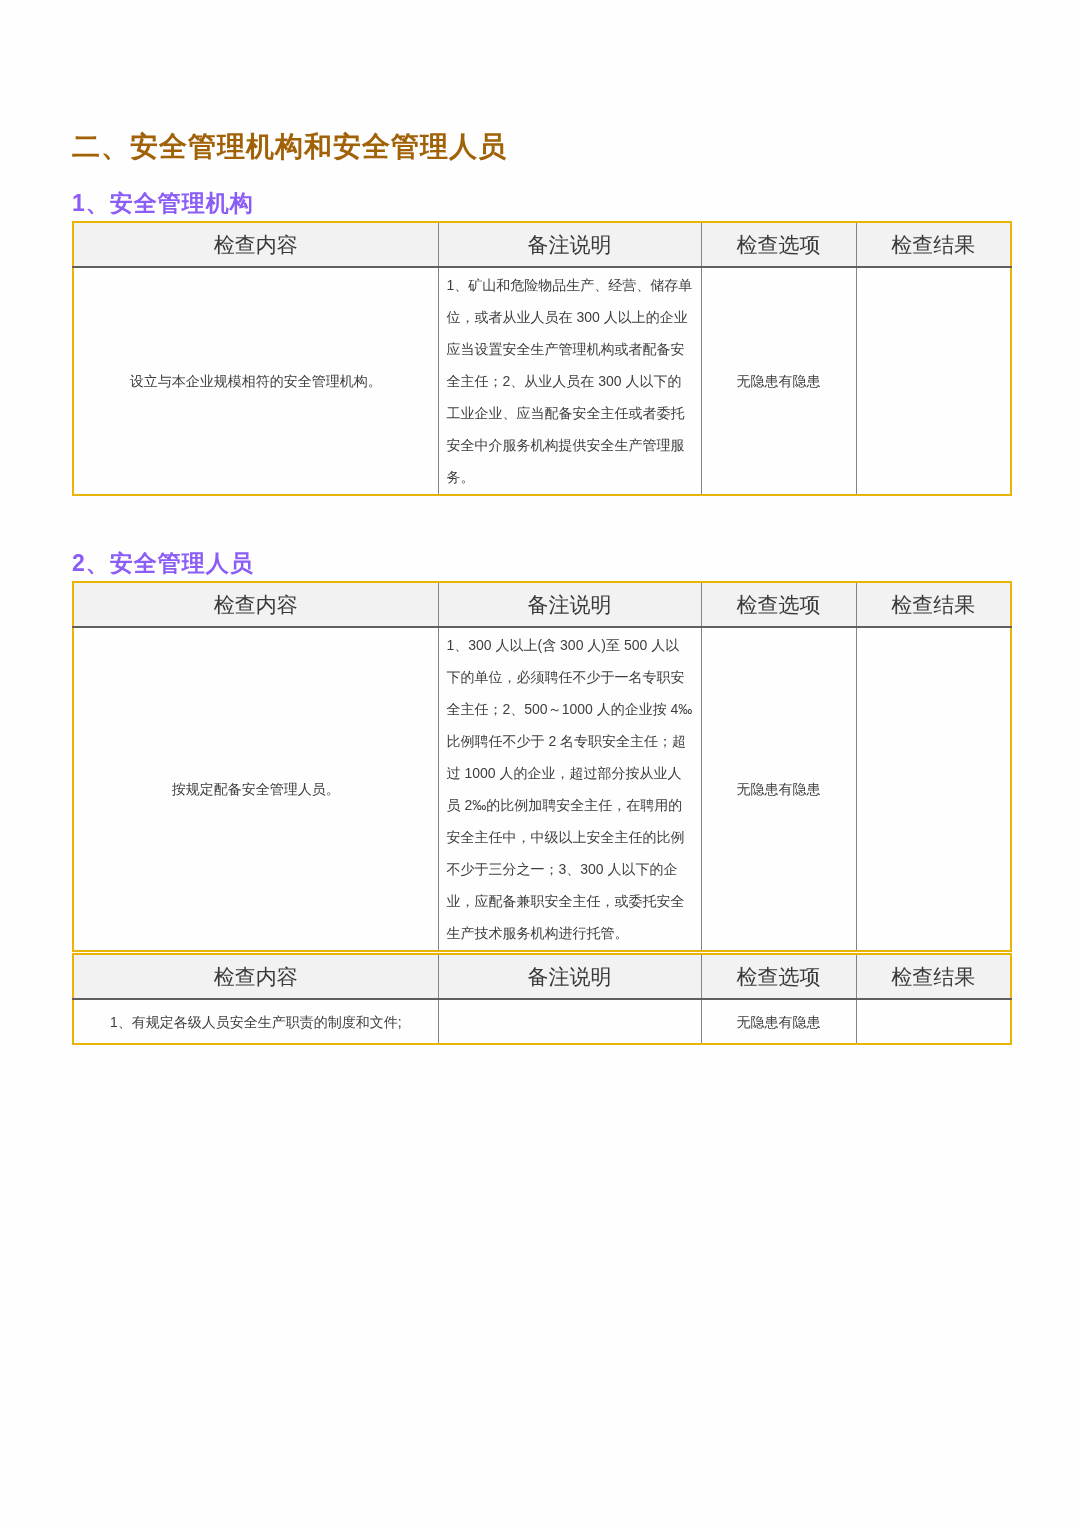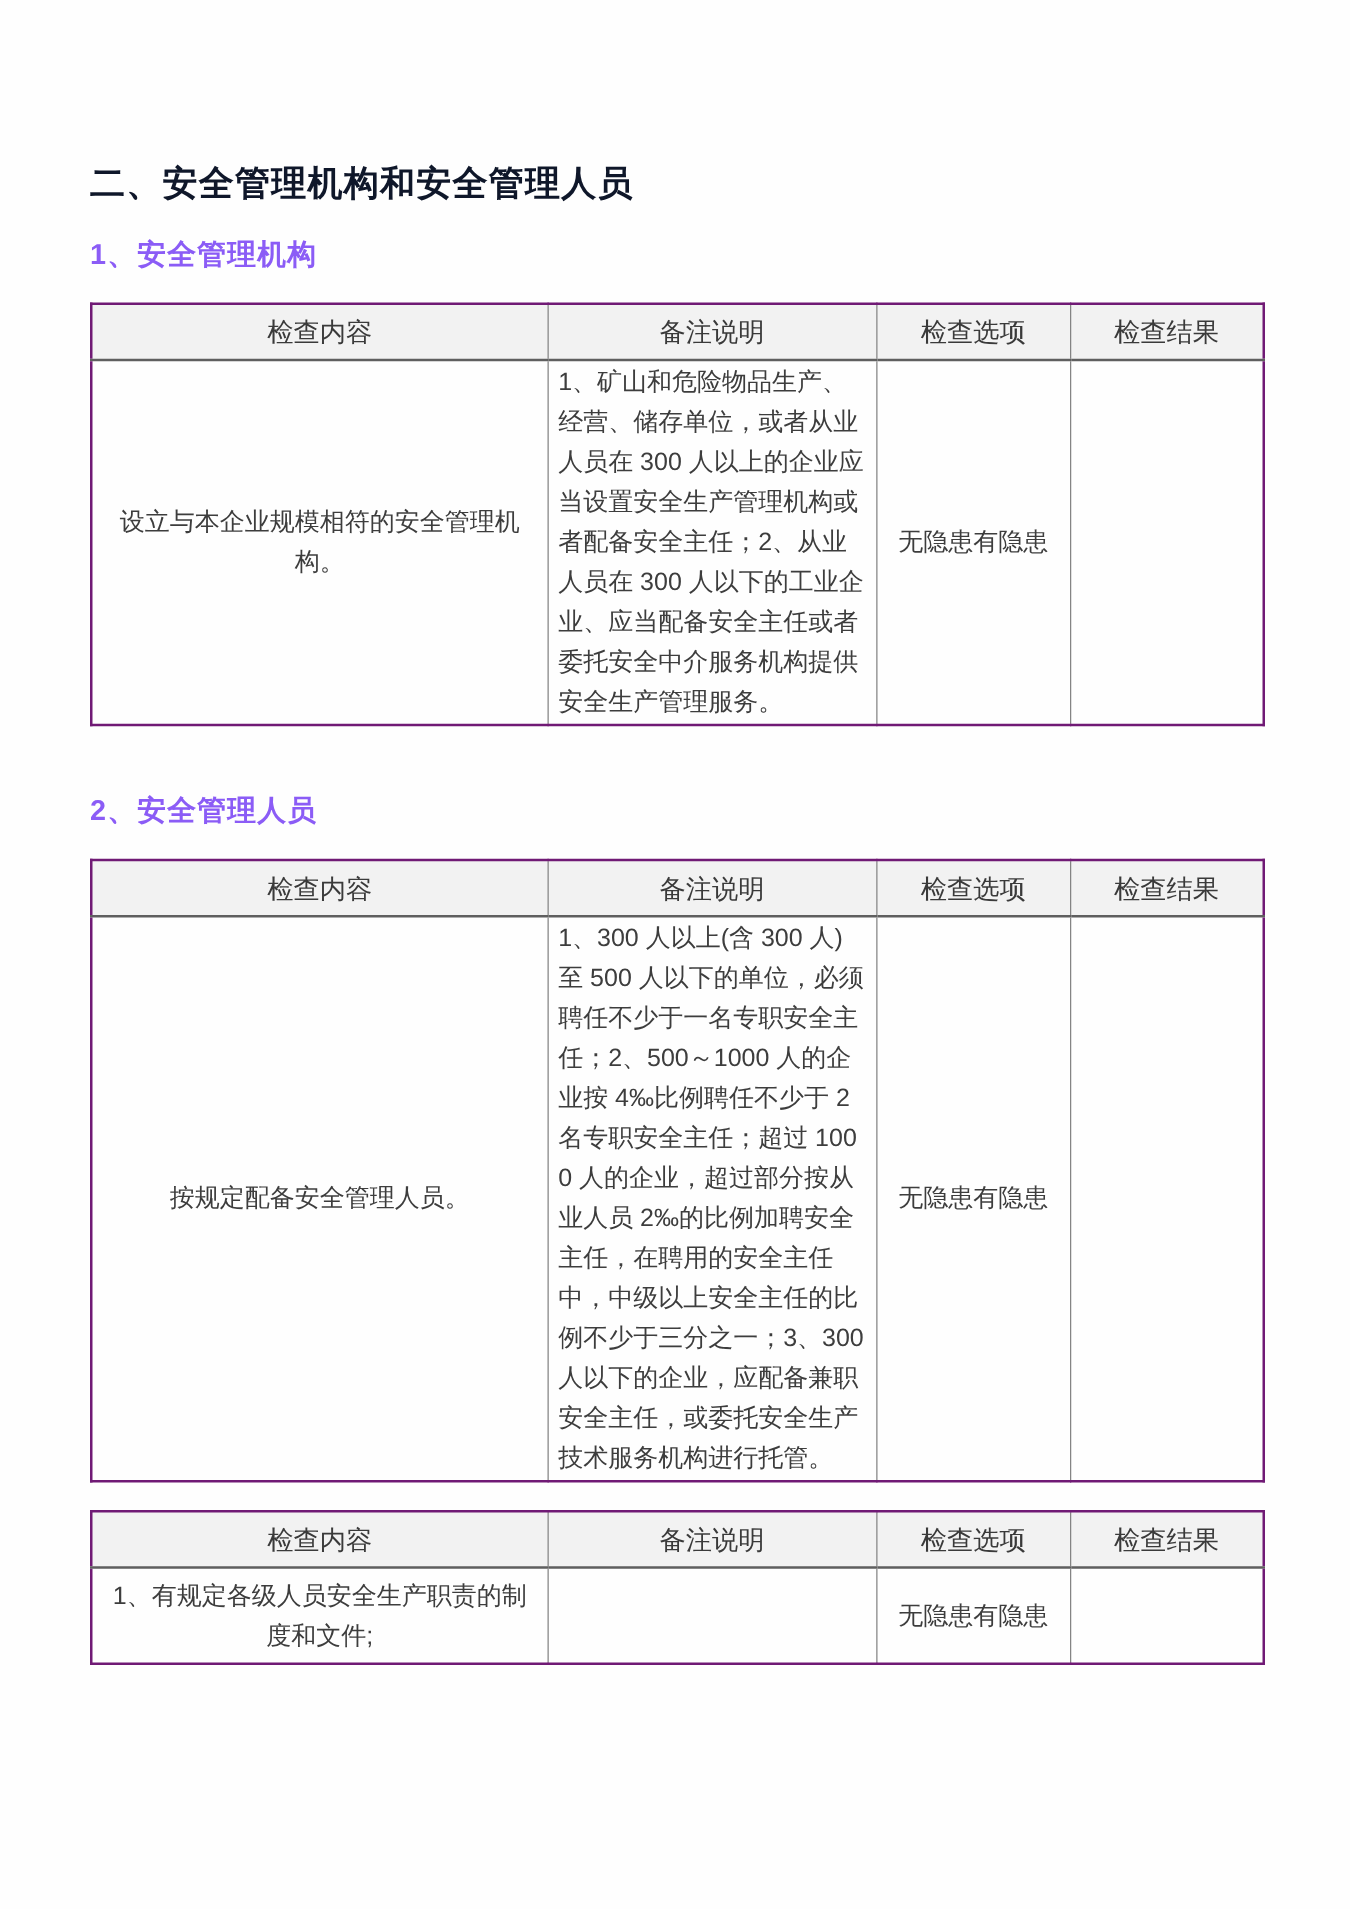--- a/index.html
+++ b/index.html
@@ -13,55 +13,55 @@
     color: #3d3d3d;
     overflow: hidden;
   }
   .page {
     padding: 128px 70px 0 72px;
   }
   .section-heading {
     font-size: 28px;
     line-height: 38px;
     font-weight: bold;
-    color: #0f172a;
+    color: #a16207;
     letter-spacing: 1px;
   }
   .sub-heading {
     font-size: 23px;
     line-height: 34px;
     font-weight: bold;
     color: #8b5cf6;
     margin-top: 20px;
     letter-spacing: 1px;
   }
   .heading-section-3 { margin-top: 54px; }
   .sub-heading-2 { margin-top: 50px; }
 
   table.check-table {
-    margin-top: 22px;
+    margin-top: 1px;
     border-collapse: collapse;
     table-layout: fixed;
     width: 938px;
-    border: 2px solid #701a75;
+    border: 2px solid #eab308;
   }
   .check-table th {
     background: #f2f2f2;
     font-size: 21px;
     font-weight: normal;
     color: #3a3a3a;
     height: 45px;
     text-align: center;
     vertical-align: middle;
     border: 1px solid #848484;
     border-bottom: 2px solid #5f5f5f;
   }
   .check-table td {
     border: 1px solid #848484;
-    font-size: 20px;
+    font-size: 14px;
     line-height: 32px;
     color: #3d3d3d;
     vertical-align: middle;
   }
   .cell-check-content { padding: 5px 10px; text-align: center; }
   .cell-note { padding: 1px 8px; text-align: left; word-break: break-all; }
   .cell-check-options { text-align: center; padding: 5px 16px; }
   .cell-check-result { padding: 5px 4px; }
   .top-align { vertical-align: top; padding-top: 6px; }
 </style>

